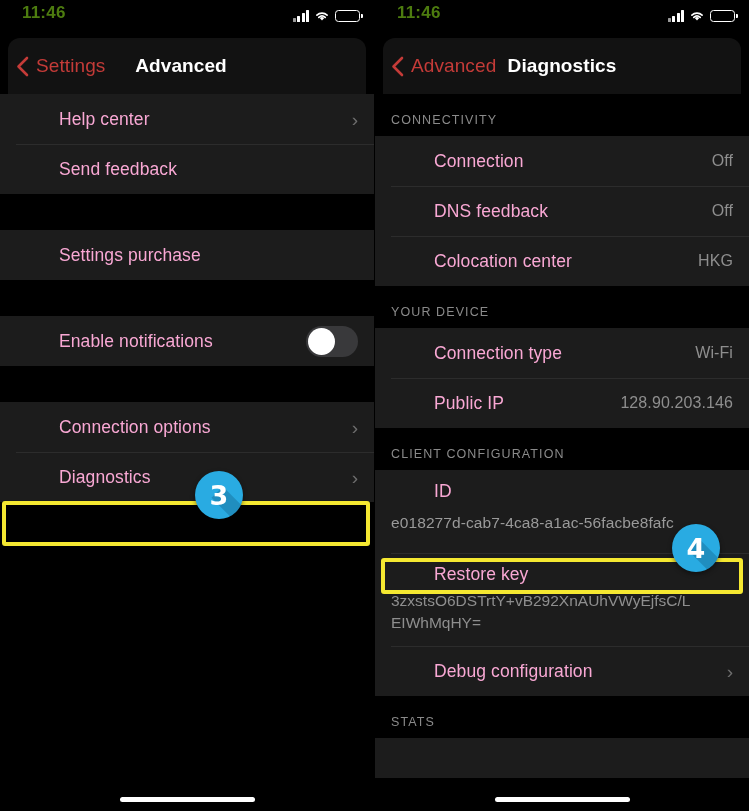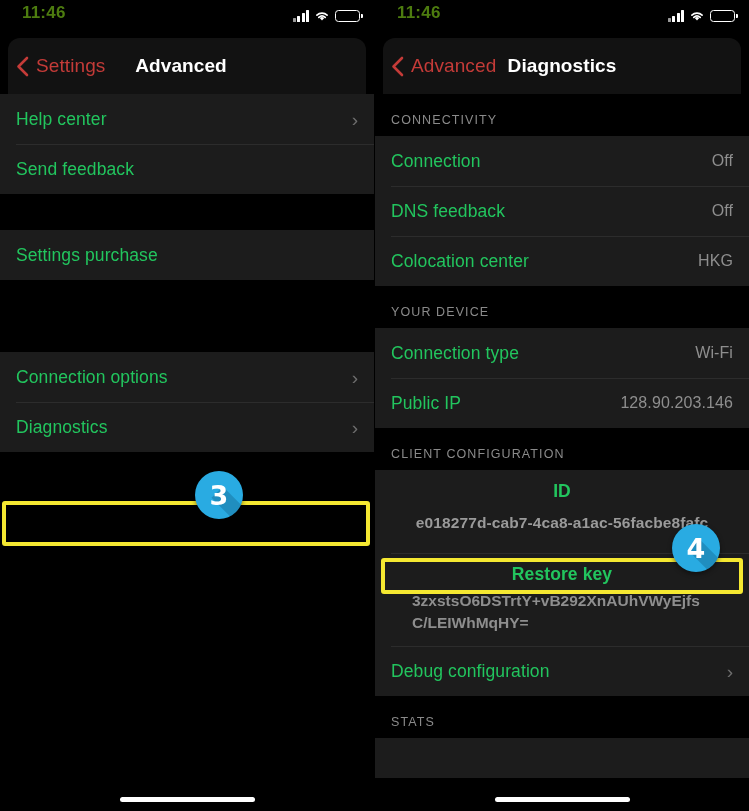--- a/index.html
+++ b/index.html
@@ -80,21 +80,21 @@
   .group { background: #1c1c1c; }
   .gap { height: 36px; background: #000; }
   .row {
     height: 50px; display: flex; align-items: center;
     padding: 0 16px; position: relative;
   }
   .row + .row::before {
     content: ""; position: absolute; left: 16px; right: 0; top: 0;
     height: 1px; background: #2c2c2c;
   }
-  .row .label { color: #22c55e; font-size: 17.5px; flex: 1; letter-spacing: .1px; }
+  .row .label { color: #f9a8d4; font-size: 17.5px; flex: 1; letter-spacing: .1px; margin-left: 43px; }
   .row .value { color: #8e8e8e; font-size: 16px; letter-spacing: .1px; }
   .chev {
     color: #6e6e6e; font-size: 19px; line-height: 1;
     margin-left: 10px; font-weight: 300;
   }
   .sec-head {
     color: #8a8a8a; font-size: 12.5px; letter-spacing: 1.1px;
     padding: 0 16px; height: 42px; display: flex; align-items: flex-end;
     padding-bottom: 9px; background: #000;
   }
@@ -105,22 +105,22 @@
     background: #39393b; position: relative; flex: none;
   }
   .toggle .knob {
     position: absolute; left: 2px; top: 2px;
     width: 27px; height: 27px; border-radius: 50%;
     background: #fff;
   }
 
   
   .row.stack {
-    height: auto; flex-direction: column; align-items: center;
-    padding-top: 11px; padding-bottom: 12px; font-weight: bold;
+    height: auto; flex-direction: column; align-items: flex-start;
+    padding-top: 11px; padding-bottom: 12px;
   }
   .row.stack .label { font-size: 17.5px; margin-bottom: 5px; }
   .row.stack .sub {
     color: #8e8e8e; font-size: 15.5px; line-height: 22px;
     word-break: break-all; max-width: 300px;
   }
   .id-row { padding-top: 10px; padding-bottom: 0; }
   .id-value {
     color: #9a9a9a; font-size: 15.5px; letter-spacing: .1px;
     padding: 7px 0 9px 0;
@@ -217,20 +217,28 @@
       <div class="gap"></div>
 
       <div class="group">
         <div class="row">
           <span class="label">Settings purchase</span>
         </div>
       </div>
 
       <div class="gap"></div>
 
+      <div class="group">
+        <div class="row">
+          <span class="label">Enable notifications</span>
+          <span class="toggle">
+            <span class="knob"></span>
+          </span>
+        </div>
+      </div>
 
       <div class="gap"></div>
 
       <div class="group">
         <div class="row">
           <span class="label">Connection options</span>
           <span class="chev">›</span>
         </div>
         <div class="row">
           <span class="label">Diagnostics</span>

